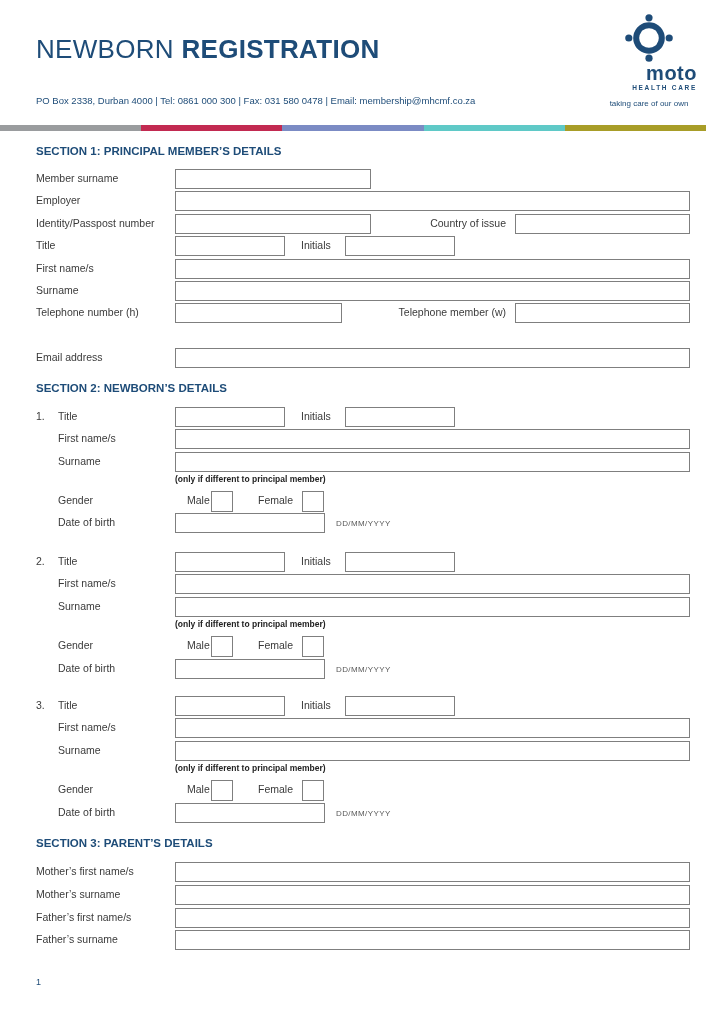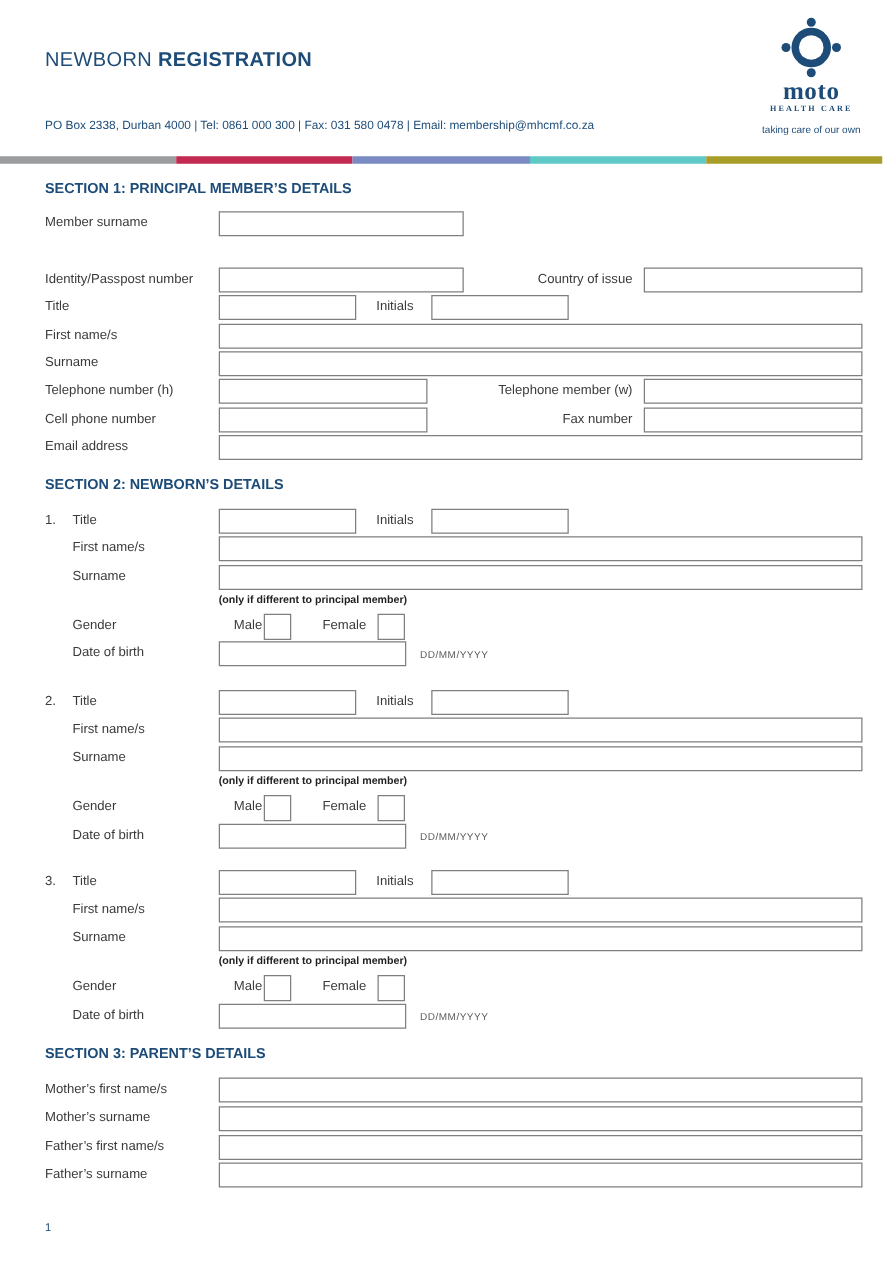--- a/index.html
+++ b/index.html
@@ -1,25 +1,25 @@
 <!DOCTYPE html>
 <html style="--navy: #1e4c78;"><head>
 <meta charset="utf-8">
 <style>
   :root { --navy:#1e4c78; --ink:#3a3a3a; --border:#7f7f7f; }
   * { box-sizing:border-box; }
   body { margin:0; background:#ffffff; font-family:"Liberation Sans", sans-serif; }
   .page { position:relative; width:706px; height:1024px; background:#fff; overflow:hidden; }
 
-  .doc-title { position:absolute; left:36px; top:34px; font-size:16px; line-height:30px;
+  .doc-title { position:absolute; left:36px; top:34px; font-size:26px; line-height:30px;
                color:var(--navy); letter-spacing:0.3px; white-space:nowrap; }
   .doc-title .bold { font-weight:700; }
   .contact { position:absolute; left:36px; top:95px; font-size:9.5px; color:var(--navy); }
 
-  .logo { position:absolute; left:601px; top:12px; width:96px; text-align:center; color:var(--navy);font-family:Liberation Serif, serif; }
+  .logo { position:absolute; left:601px; top:12px; width:96px; text-align:right; color:var(--navy); }
   .logo svg { display:block; margin:0 auto; }
   .logo .word { font-size:20px; font-weight:700; line-height:19px; letter-spacing:0.5px; }
   .logo .sub { font-size:6.5px; font-weight:700; letter-spacing:1.7px; margin-top:1px; }
   .tagline { position:absolute; left:601px; top:99px; width:96px; text-align:center;
              font-size:8px; color:var(--navy); }
 
   .bar { position:absolute; top:125px; left:0; width:706px; height:6px; display:flex; }
   .bar div { flex:1; }
 
   .sech { position:absolute; left:36px; font-size:11.5px; font-weight:700; color:var(--navy);
@@ -94,20 +94,24 @@
     <div style="background: rgb(168, 157, 40);"></div>
   </div>
 
   <div class="sech" style="top:145px">SECTION 1: PRINCIPAL MEMBER’S DETAILS</div>
 
   <div class="row" style="top:169px">
     <span class="lab l0">Member surname</span>
     <input type="text" class="tbox c-short" style="">
   </div>
 
+  <div class="row" style="top:191px">
+    <span class="lab l0">Employer</span>
+    <input type="text" class="tbox c-full" style="">
+  </div>
 
   <div class="row" style="top:214px">
     <span class="lab l0">Identity/Passpost number</span>
     <input type="text" class="tbox c-short" style="">
     <span class="lab rcol">Country of issue</span>
     <input type="text" class="tbox c-right" style="">
   </div>
 
   <div class="row" style="top:236px">
     <span class="lab l0">Title</span>
@@ -126,26 +130,20 @@
     <input type="text" class="tbox c-full" style="">
   </div>
 
   <div class="row" style="top:303px">
     <span class="lab l0">Telephone number (h)</span>
     <input type="text" class="tbox" style="left: 139px; width: 167px;">
     <span class="lab rcol">Telephone member (w)</span>
     <input type="text" class="tbox c-right" style="">
   </div>
 
-  <div class="row" style="top:326px">
-    <span class="lab l0">Cell phone number</span>
-    <input type="text" class="tbox" style="left: 139px; width: 167px;">
-    <span class="lab rcol">Fax number</span>
-    <input type="text" class="tbox c-right" style="">
-  </div>
 
   <div class="row" style="top:348px">
     <span class="lab l0">Email address</span>
     <input type="text" class="tbox c-full" style="">
   </div>
 
   <div class="sech" style="top:382px">SECTION 2: NEWBORN’S DETAILS</div>
 
   <div class="row" style="top:407px">
     <span class="lab l0">1.</span>

